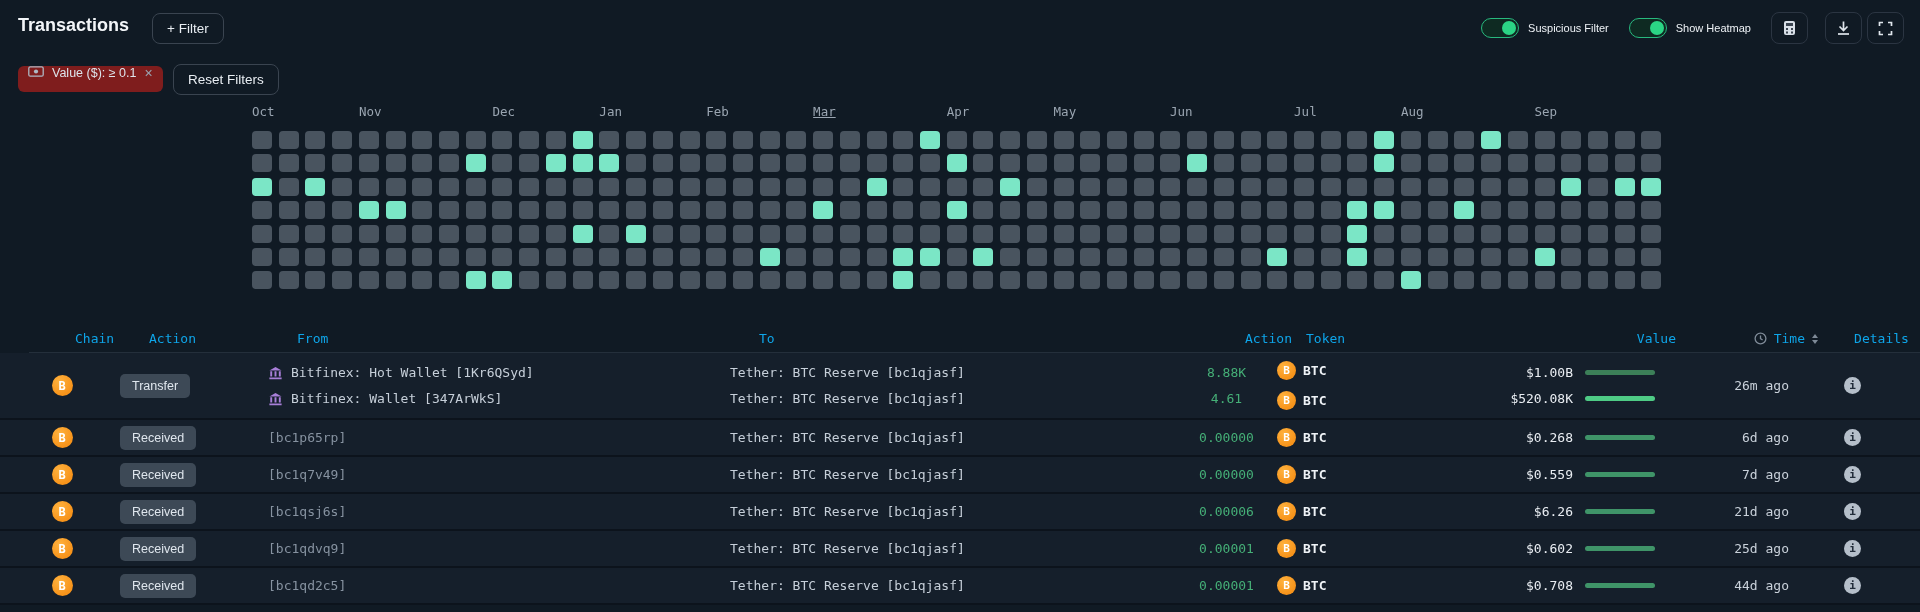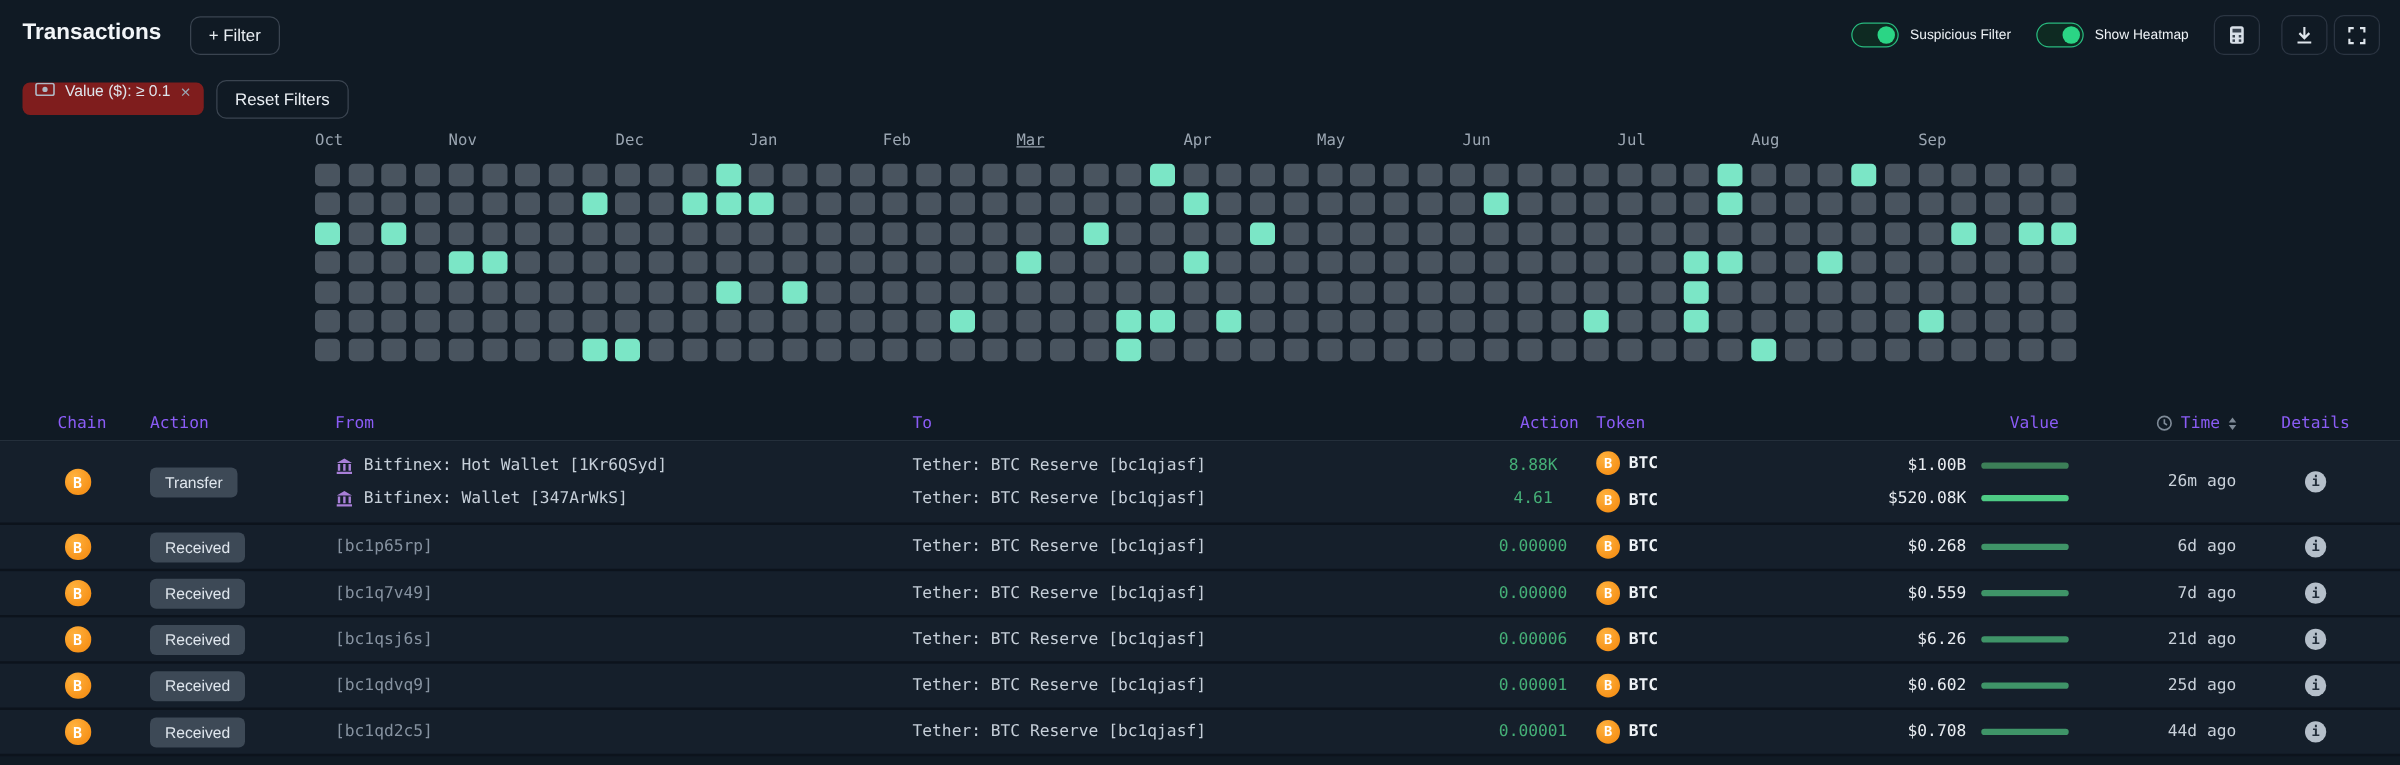--- a/index.html
+++ b/index.html
@@ -37,21 +37,21 @@
   .hm-months { position:absolute; left:252px; top:104px; height:18px; width:1420px; }
   .hm-month { position:absolute; top:0; font-size:12.5px; color:#9aa5b1; }
   .hm-grid { position:absolute; left:252px; top:131px; display:grid;
              grid-template-columns:repeat(53, 20px); grid-auto-rows:18px; column-gap:6.72px; row-gap:5.4px; }
   .hm-cell { background:#49545f; border-radius:4px; cursor:pointer; }
   .hm-cell.active { background:#7be6c6; }
 
   
   .tbl { position:absolute; left:0; top:325px; width:1920px; font-size:13px; }
   .tgrid { display:grid; grid-template-columns:120px 148px 462px 460px 75px 80px 310px 145px 105px; align-items:center; }
-  .thead { height:28px; color:#8b5cf6; border-bottom:1px solid #242f3b; }
+  .thead { height:28px; color:#0ea5e9; border-bottom:1px solid #242f3b;margin-left:29px; }
   .th-chain { padding-left:46px; }
   .th-amount { text-align:right; padding-right:2px; }
   .th-token { padding-left:12px; }
   .th-value { text-align:right; padding-right:8px; }
   .th-time { display:flex; justify-content:flex-end; align-items:center; gap:7px; padding-right:11px; cursor:pointer; }
   .th-details { text-align:center; }
   .sort-arrows { display:flex; flex-direction:column; gap:2px; }
   .sort-arrows i { display:block; width:0; height:0; border-left:3.5px solid transparent; border-right:3.5px solid transparent; }
   .arr-up { border-bottom:4px solid #7e8a97; }
   .arr-down { border-top:4px solid #7e8a97; }

